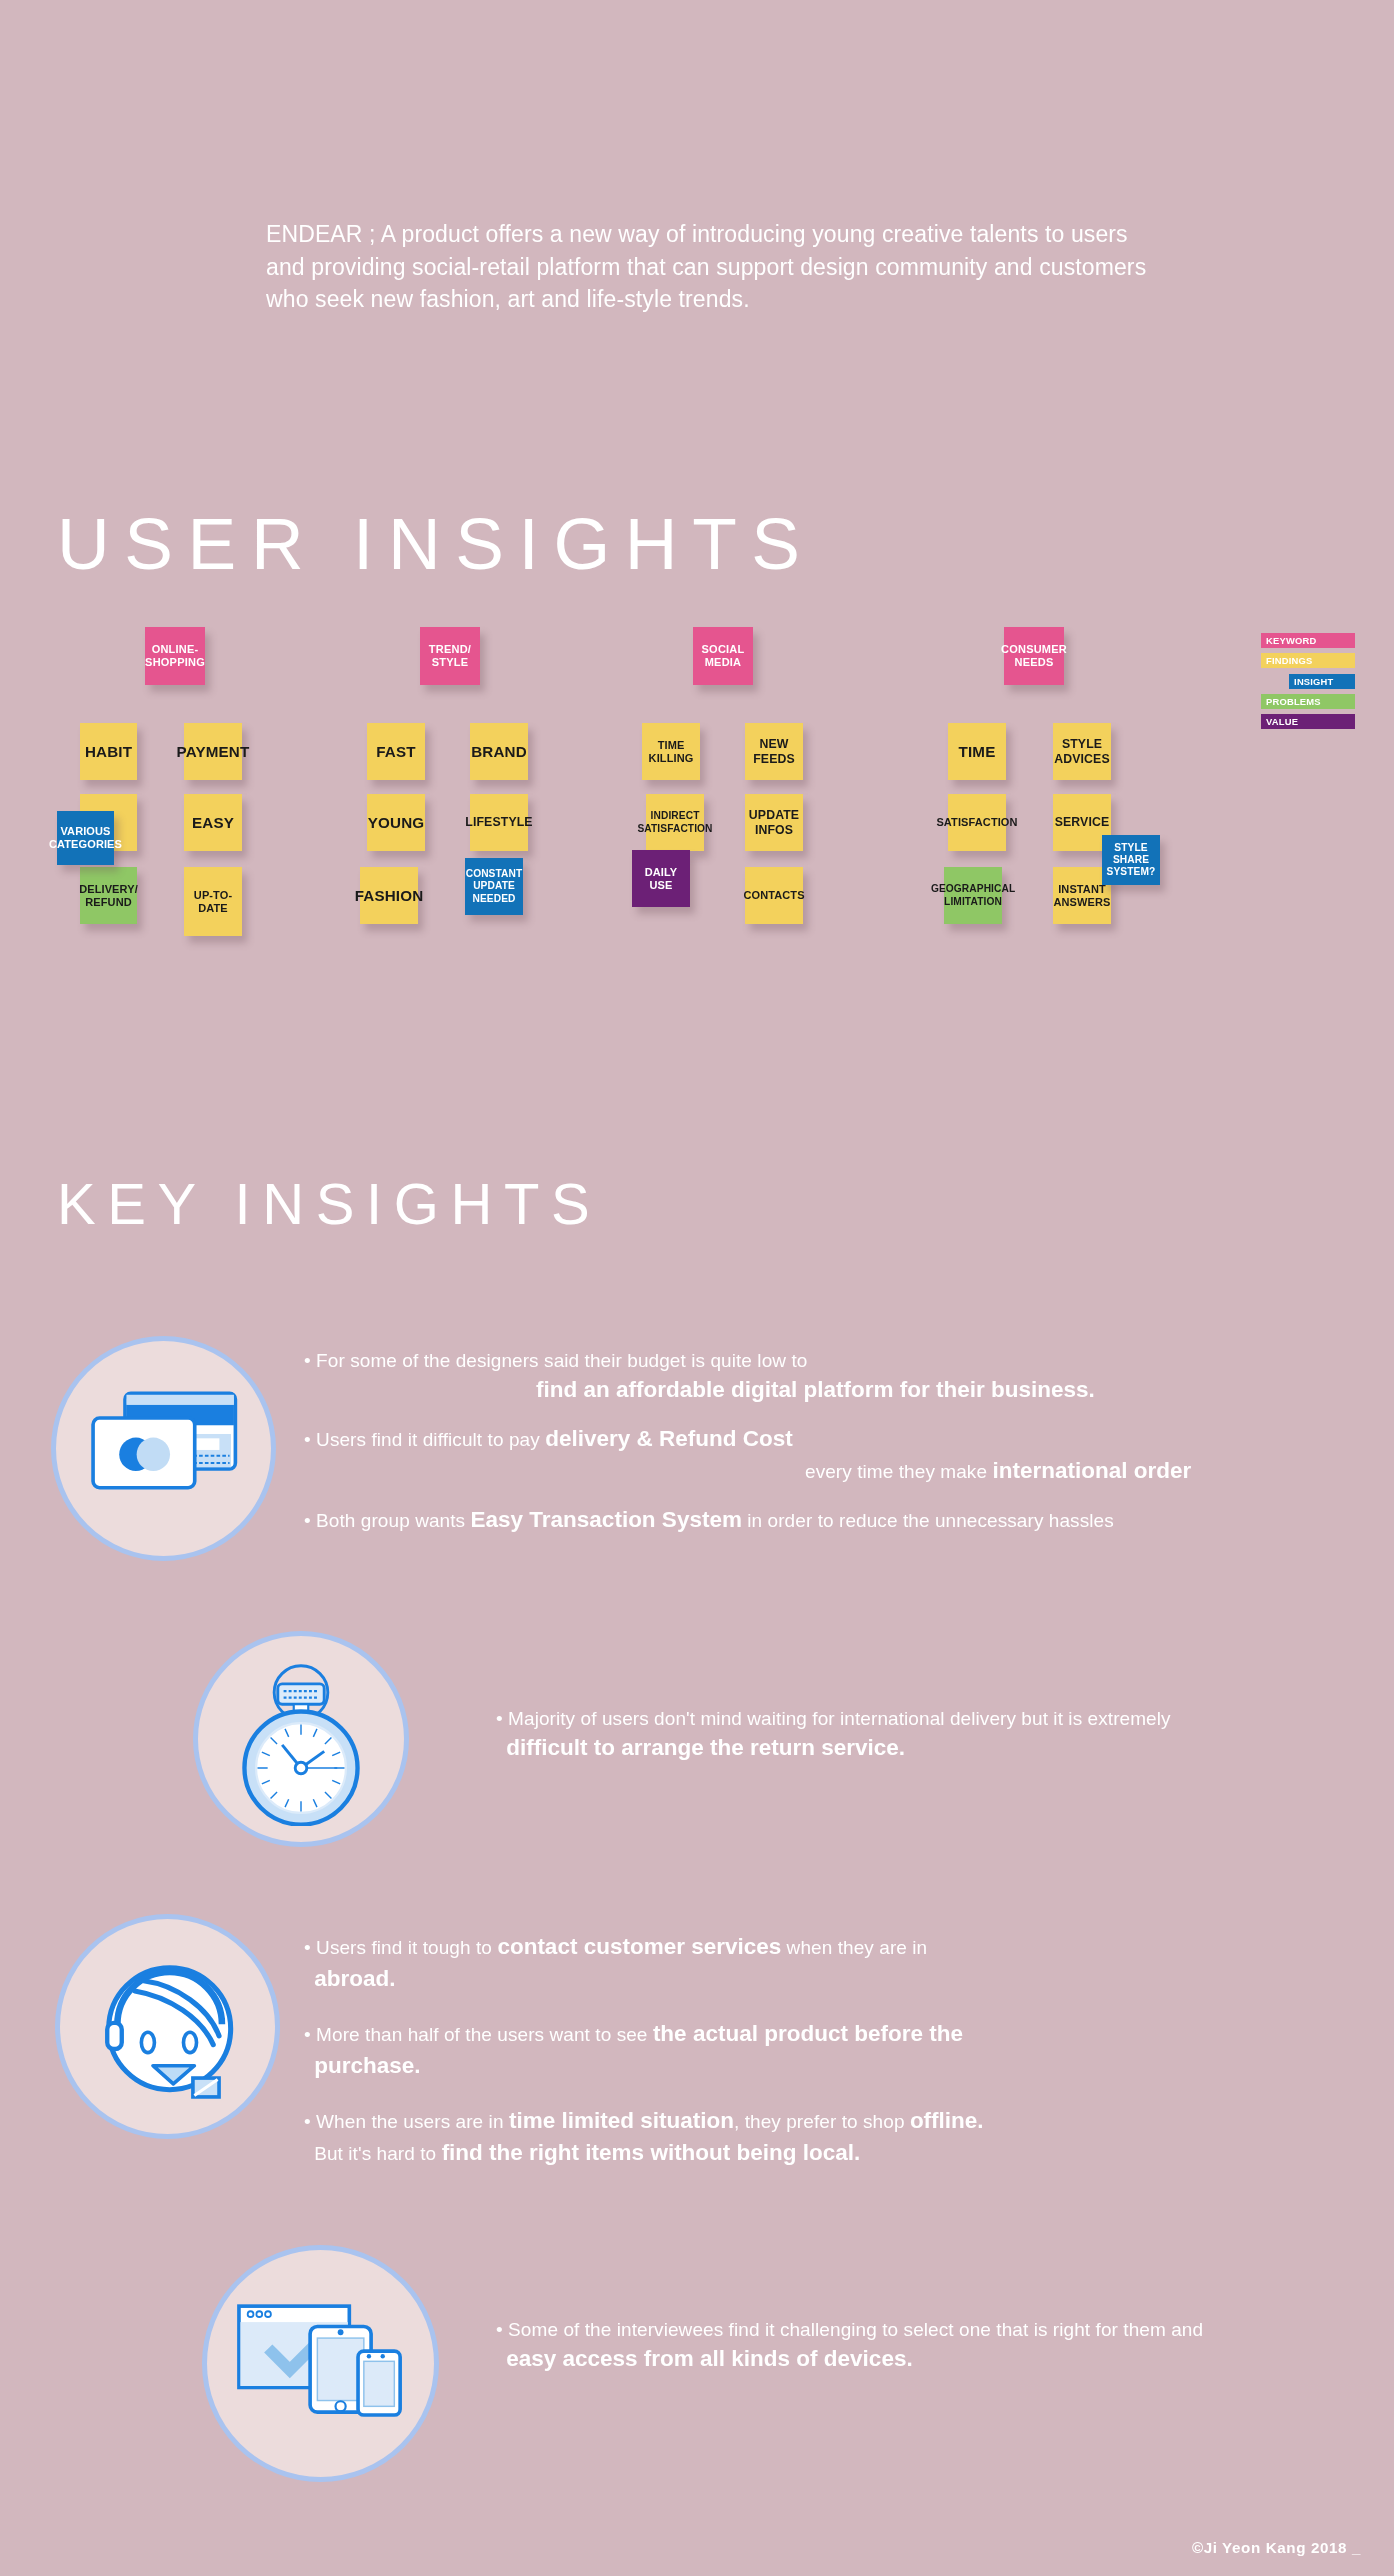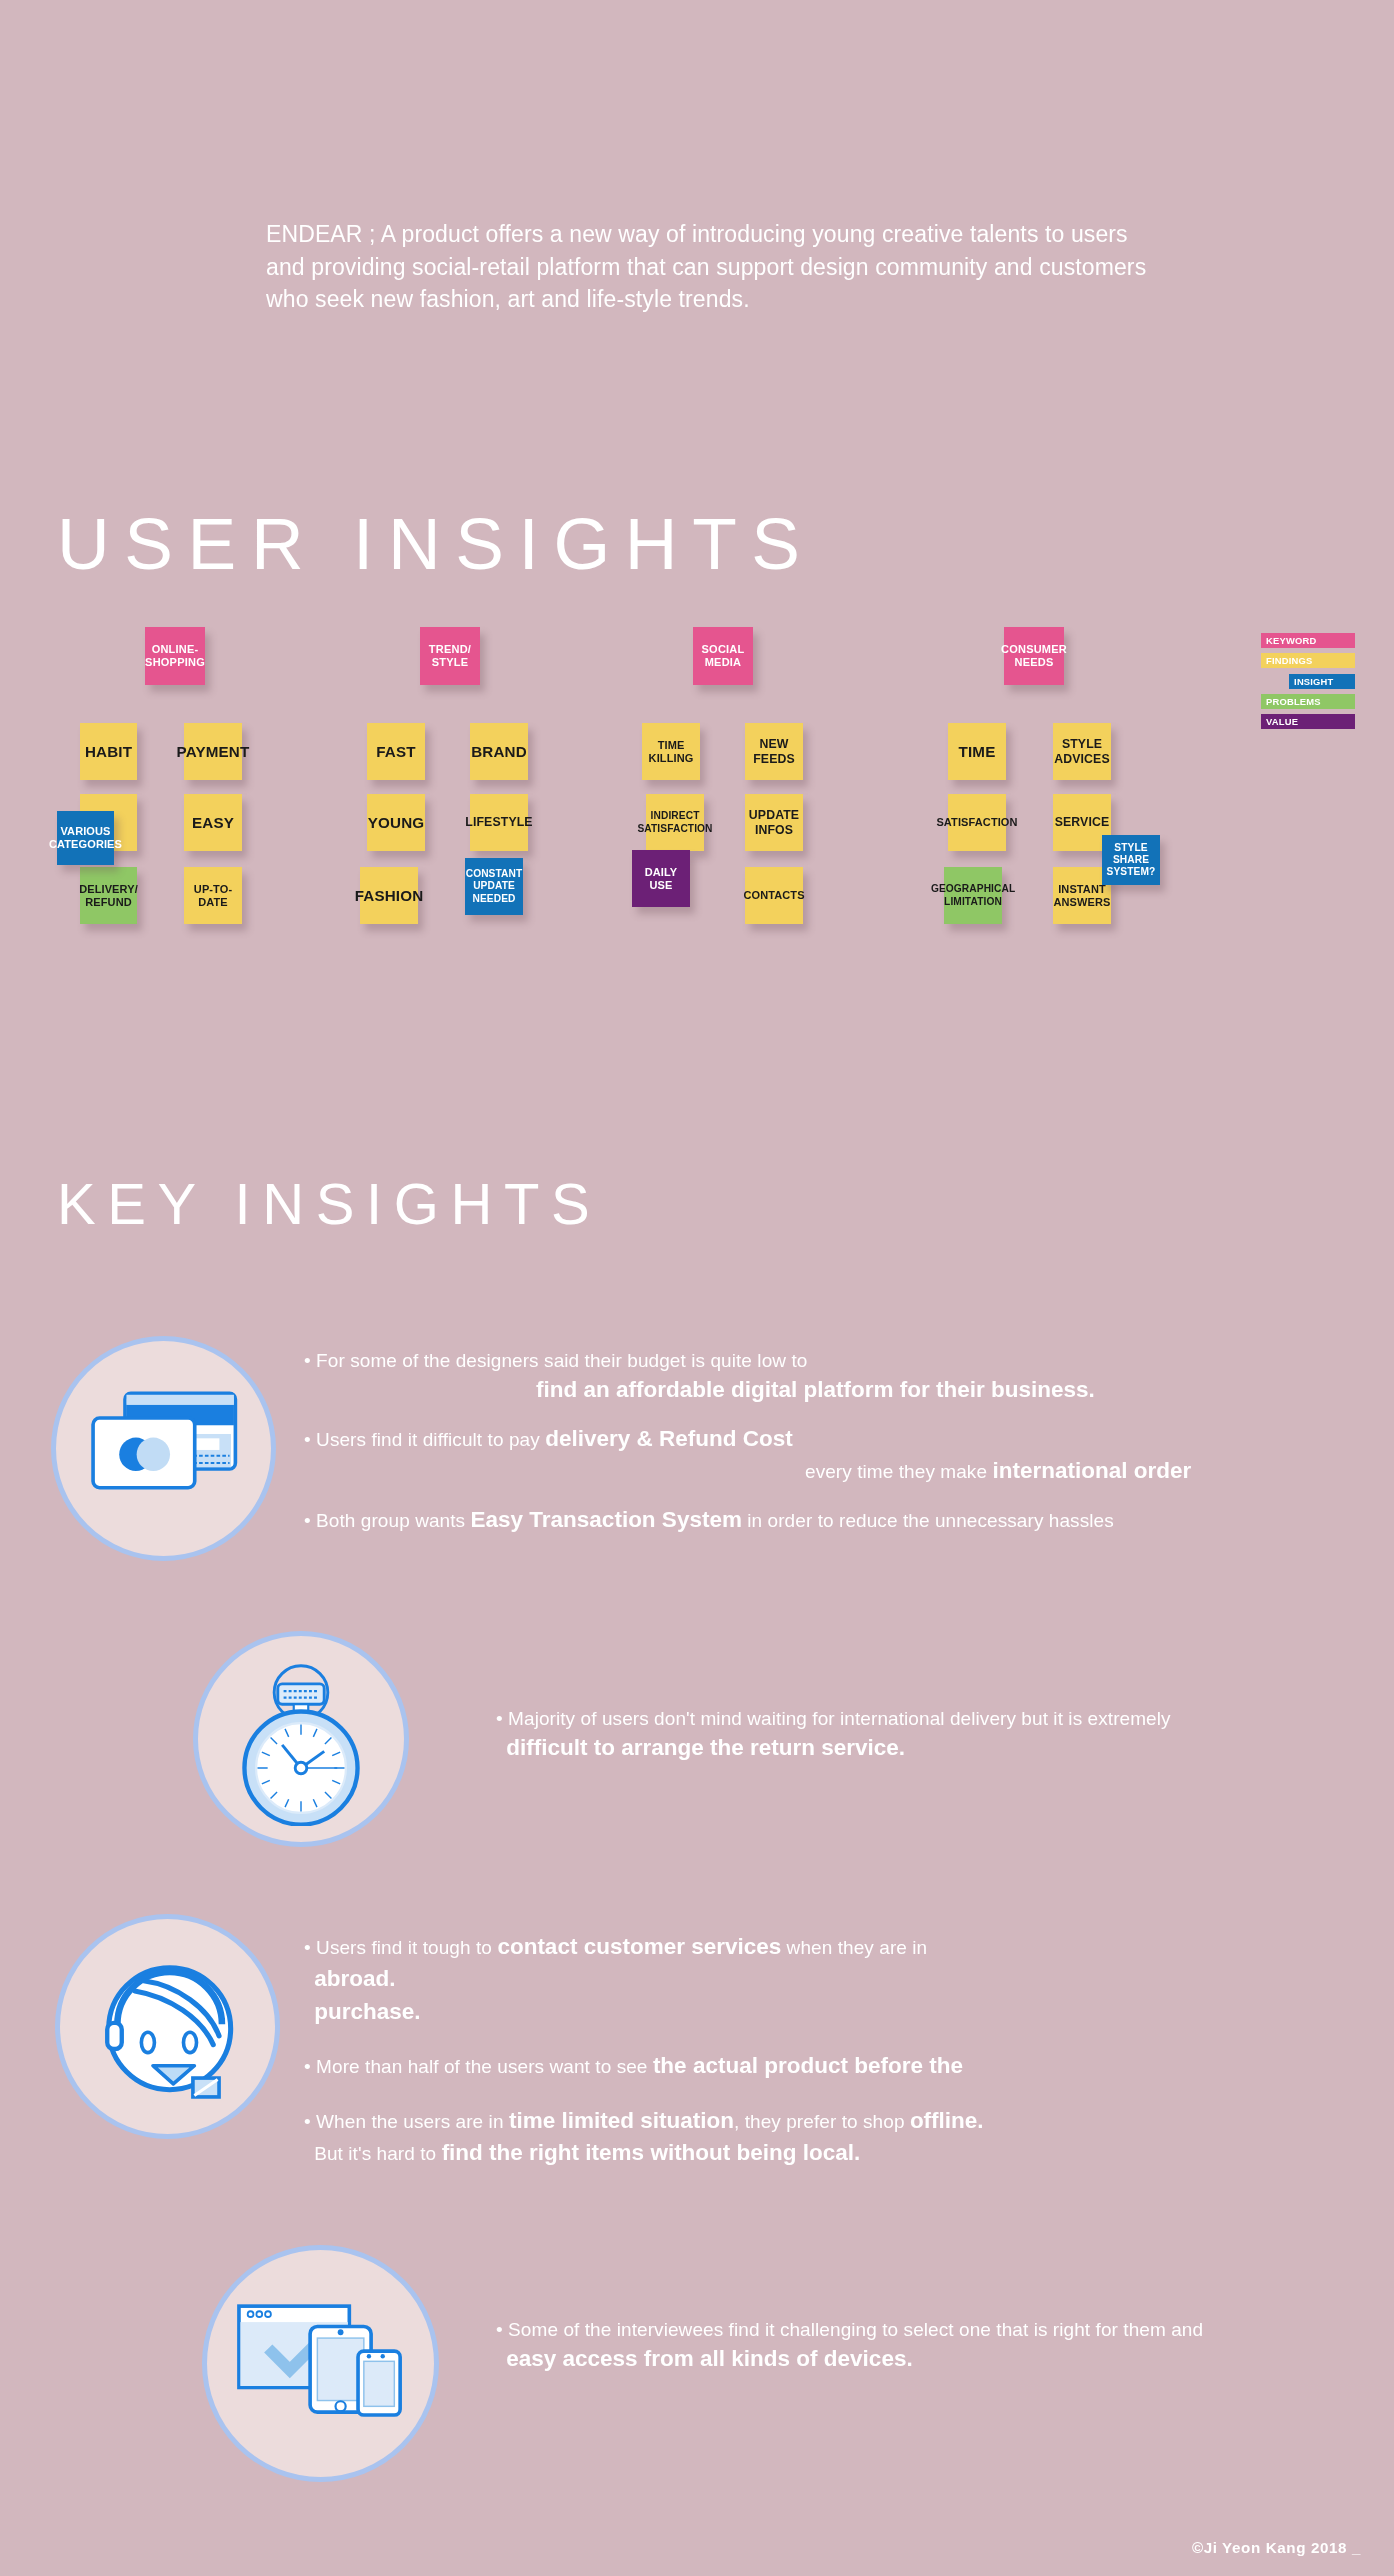--- a/index.html
+++ b/index.html
@@ -157,21 +157,21 @@
 
   <div id="board">
 
     <div class="note keyword kw" style="left:145px; top:17.4px; width:60px; height:58px;">ONLINE-SHOPPING</div>
     <div class="note findings f1" style="left:80px; top:113px; width:57px; height:57px;">HABIT</div>
     <div class="note findings f1" style="left:184px; top:113px; width:58px; height:57px;">PAYMENT</div>
     <div class="note findings f1" style="left:80px; top:184px; width:57px; height:57px;"></div>
     <div class="note findings f1" style="left:184px; top:184px; width:58px; height:57px;">EASY</div>
     <div class="note insight f3" style="left:57px; top:201px; width:57px; height:54px; z-index:5;">VARIOUS CATEGORIES</div>
     <div class="note problems f3" style="left:80px; top:257px; width:57px; height:57px;">DELIVERY/ REFUND</div>
-    <div class="note findings f3" style="left:184px; top:257px; width:58px; height:57px;">UP-TO-DATE</div>
+    <div class="note findings f3" style="left:184px; top:257px; width:58px; height:69px;">UP-TO-DATE</div>
 
     <div class="note keyword kw" style="left:420px; top:17.4px; width:60px; height:58px;">TREND/ STYLE</div>
     <div class="note findings f1" style="left:367px; top:113px; width:58px; height:57px;">FAST</div>
     <div class="note findings f1" style="left:470px; top:113px; width:58px; height:57px;">BRAND</div>
     <div class="note findings f1" style="left:367px; top:184px; width:58px; height:57px;">YOUNG</div>
     <div class="note findings f2" style="left:470px; top:184px; width:58px; height:57px;">LIFESTYLE</div>
     <div class="note findings f1" style="left:360px; top:257px; width:58px; height:57px;">FASHION</div>
     <div class="note insight small" style="left:465px; top:248px; width:58px; height:57px;">CONSTANT UPDATE NEEDED</div>
 
     <div class="note keyword kw" style="left:693px; top:17.4px; width:60px; height:58px;">SOCIAL MEDIA</div>
@@ -276,22 +276,22 @@
       <ellipse cx="146" cy="137" rx="9" ry="14" fill="none" stroke="#1a7fe0" stroke-width="5"></ellipse>
       <path d="M95 169 L152 169 L123 194 Z" fill="#bcdcf7" stroke="#1a7fe0" stroke-width="5" stroke-linejoin="round"></path>
       <rect x="150" y="186" width="36" height="26" fill="#c8e0f7" stroke="#1a7fe0" stroke-width="5"></rect>
       <line x1="152" y1="210" x2="184" y2="188" stroke="#ffffff" stroke-width="4"></line>
     </svg>
   </div>
 
   <div class="insight-text" style="left:280px; top:1931px; width:1031px;">
     <div class="line"><span>• Users find it tough to </span><b>contact customer services</b><span> when they are in</span></div>
     <div class="line indent-3"><b>abroad.</b></div>
+    <div class="line" style="margin-top:22px;"><span>• More than half of the users want to see </span><b>the actual product before the</b></div>
     <div class="line indent-3"><b>purchase.</b></div>
-    <div class="line" style="margin-top:22px;"><span>• More than half of the users want to see </span><b>the actual product before the</b></div>
     <div class="line" style="margin-top:22px;"><span>• When the users are in </span><b>time limited situation</b><span>, they prefer to shop </span><b>offline.</b></div>
     <div class="line indent-3"><span>But it's hard to </span><b>find the right items without being local.</b></div>
   </div>
 
   <div class="icon-circle" style="left:202px; top:2245px; width:237px; height:237px;">
     <svg width="182" height="167" viewBox="0 0 250 230">
       <rect x="12" y="36" width="152" height="112" fill="#ffffff" stroke="#1a7fe0" stroke-width="5"></rect>
       <rect x="14" y="58" width="148" height="88" fill="#dceaf9"></rect>
       <circle cx="28" cy="47" r="4" fill="none" stroke="#1a7fe0" stroke-width="2.5"></circle>
       <circle cx="40" cy="47" r="4" fill="none" stroke="#1a7fe0" stroke-width="2.5"></circle>

